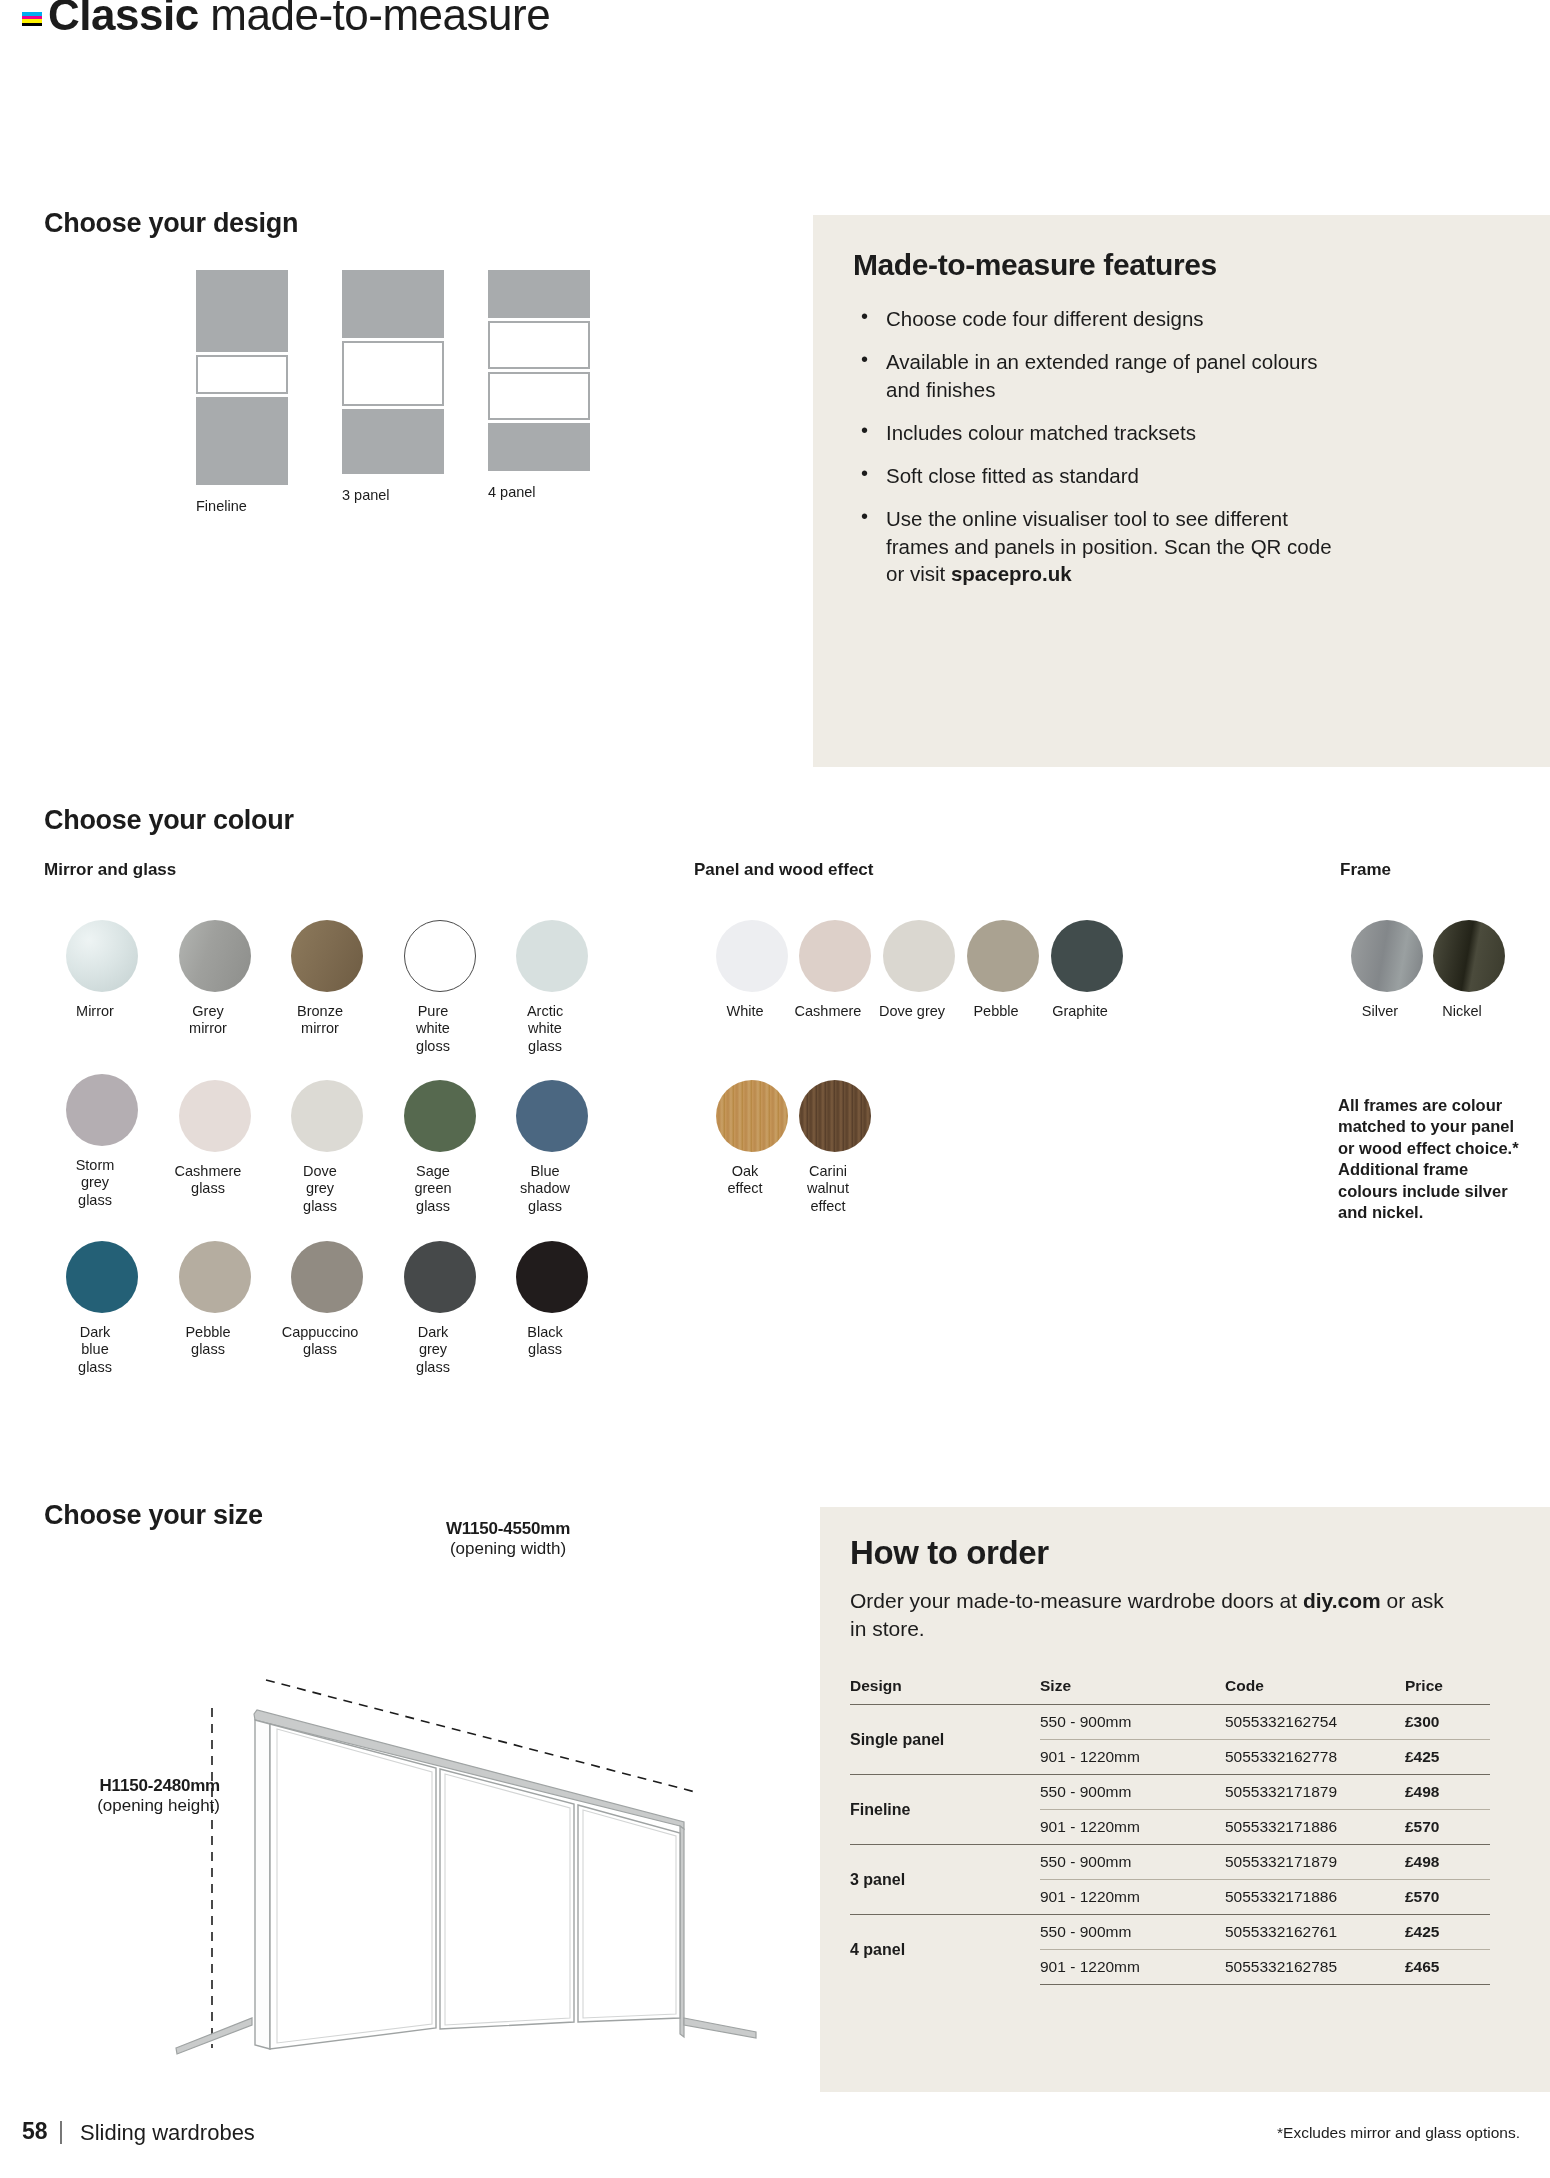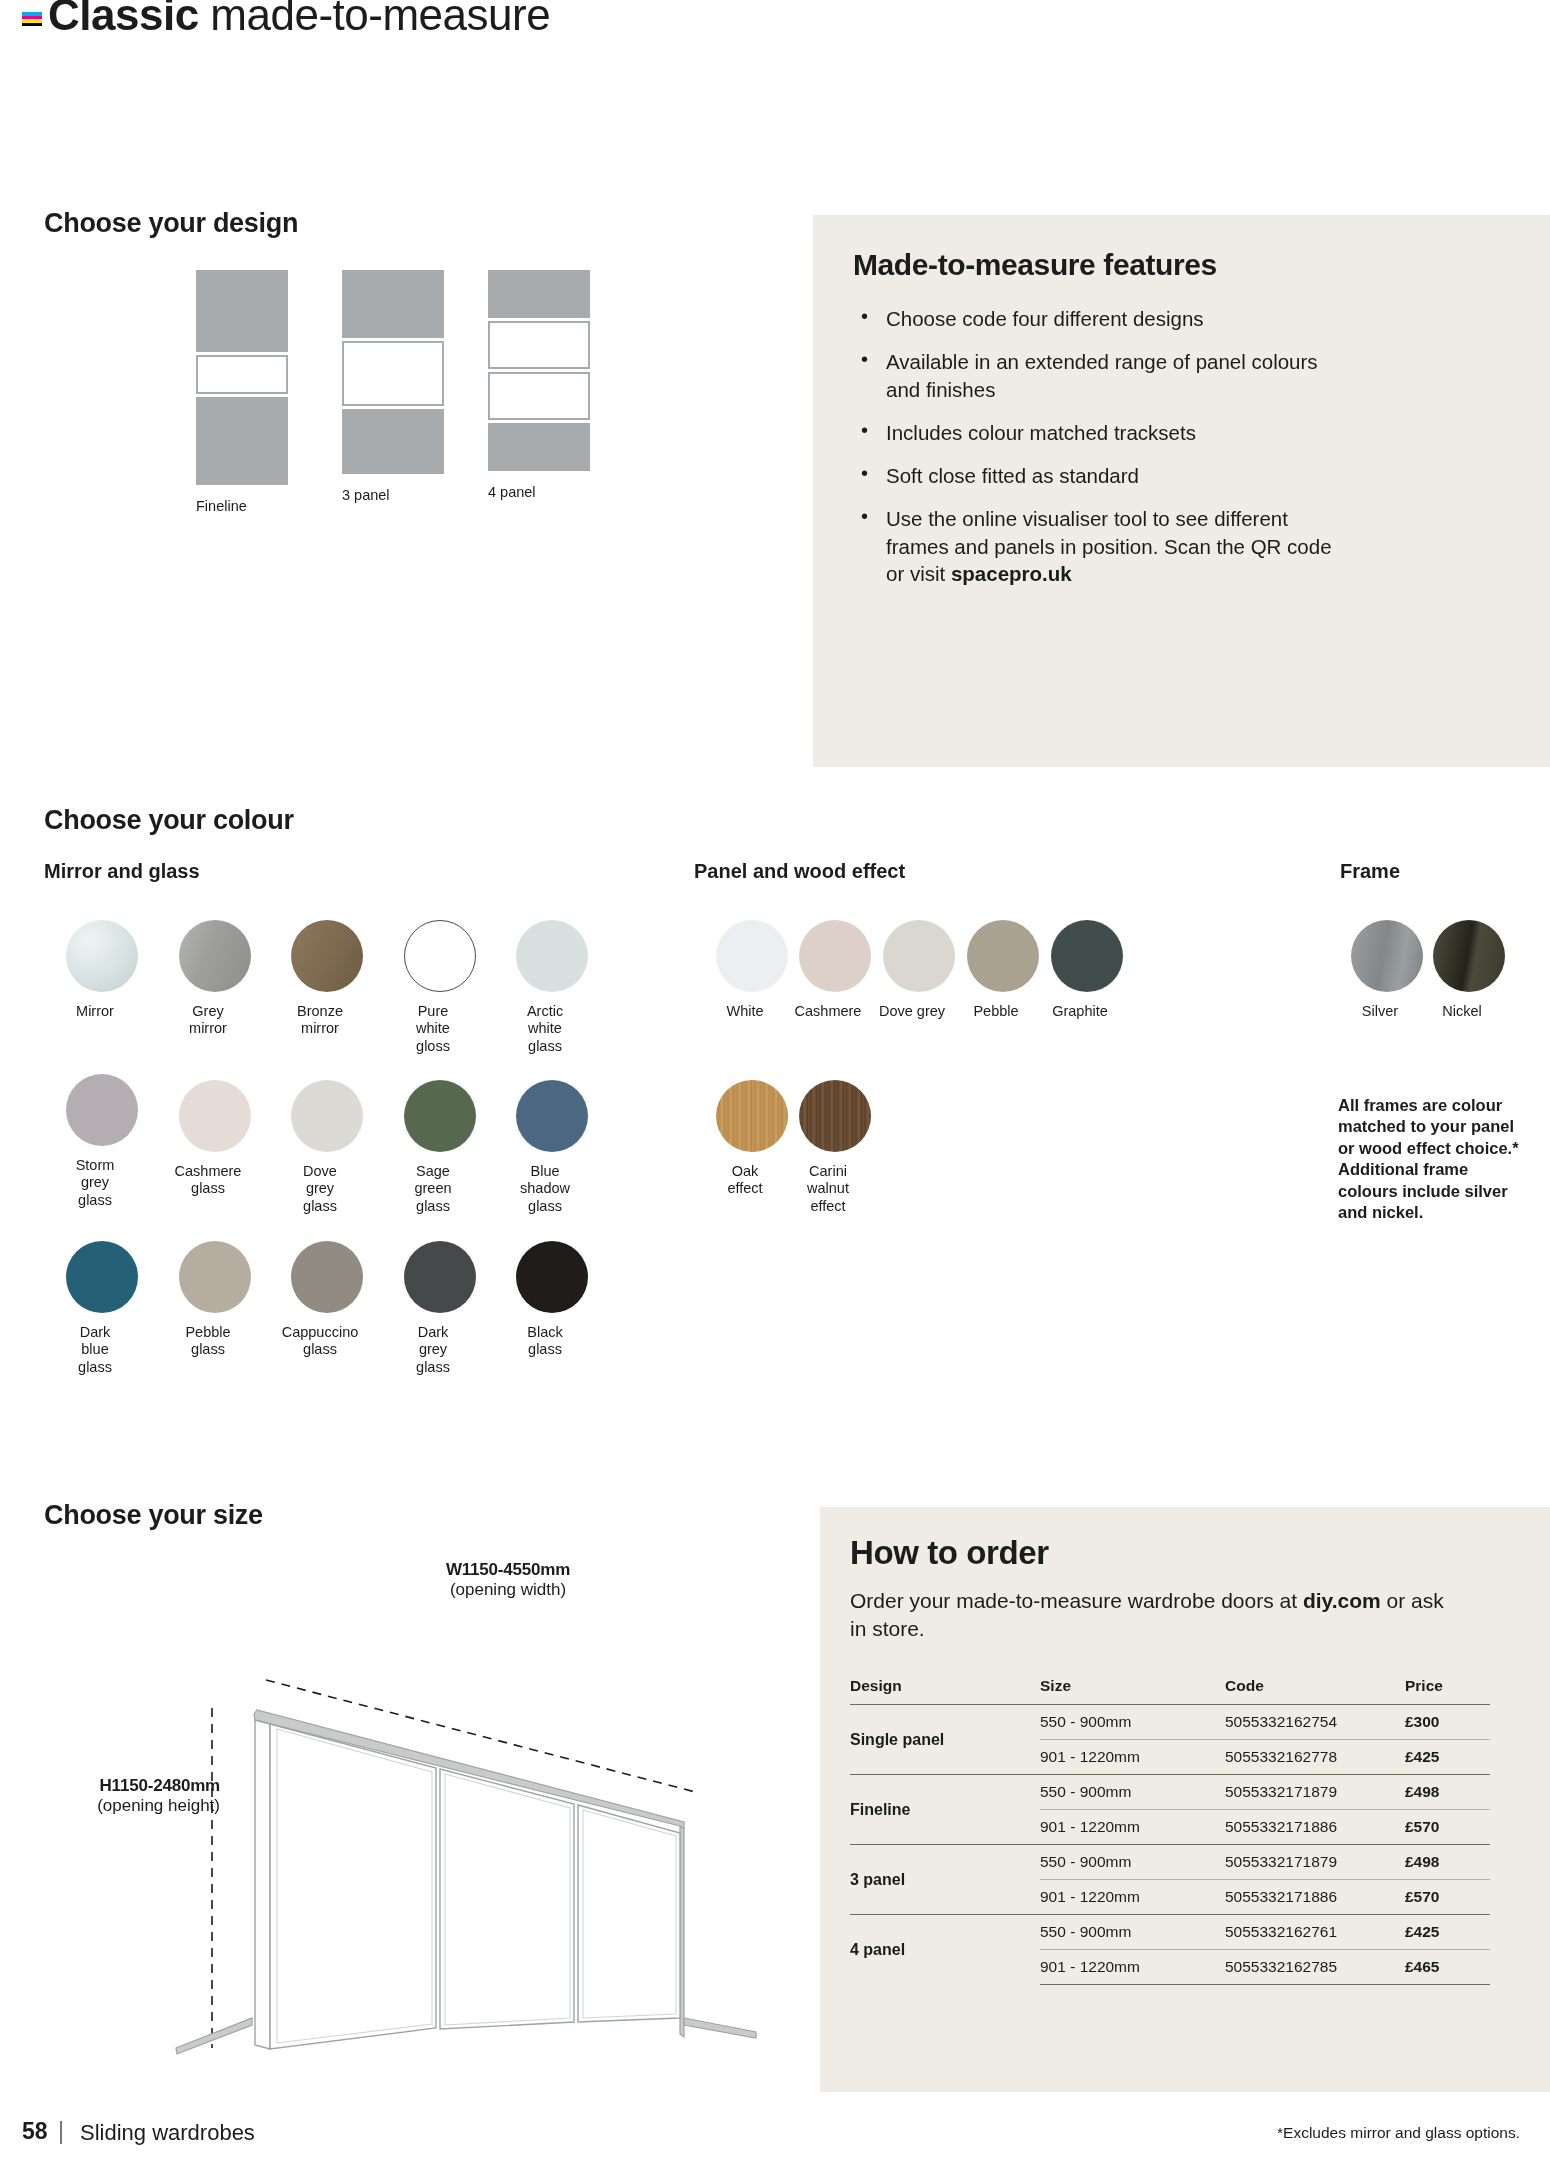--- a/index.html
+++ b/index.html
@@ -52,34 +52,34 @@
                    margin:0; padding:0; list-style:none; }
   #features-list li { position:relative; padding-left:33px; margin-bottom:16px;
                       font-size:20.5px; line-height:1.33; color:#1c1c1c; }
   #features-list li::before { content:"•"; position:absolute; left:8px; top:-2px;
                               font-size:20px; }
   #features-list li b { font-weight:bold; }
 
   
   #colour-section { position:absolute; left:44px; top:805px; width:1500px; }
   #colour-section > .sec-h { position:absolute; left:0; top:0; }
-  .swatch-group-title { position:absolute; font-size:20px; font-weight:bold; }
+  .swatch-group-title { position:absolute; font-size:17px; font-weight:bold; }
   .swatch { position:absolute; text-align:center; }
   .disc { width:72px; height:72px; border-radius:50%; margin:0 auto; }
   .disc.outline { background:#ffffff; border:1px solid #4a4a4a; }
   .sw-label { margin-top:11px; font-size:14.5px; line-height:1.2; width:100px;
               margin-left:-14px; color:#1c1c1c; }
   #frame-note { position:absolute; left:1338px; top:1095px; width:185px;
                 font-size:16.5px; font-weight:bold; line-height:1.3; }
 
   
   #size-section { position:absolute; left:44px; top:1500px; width:760px; height:600px; }
   #size-section > .sec-h { position:absolute; left:0; top:0; }
   #size-svg { position:absolute; left:0; top:48px; }
-  #dim-w { position:absolute; left:378px; top:1560px; width:260px; text-align:center; }
+  #dim-w { position:absolute; left:378px; top:1519px; width:260px; text-align:center; }
   #dim-h { position:absolute; left:30px;  top:1776px; width:190px; text-align:right; }
   .dim-main { font-size:17px; font-weight:bold; letter-spacing:-0.2px; }
   .dim-sub  { font-size:17px; font-weight:400; }
 
   
   #order-box { position:absolute; left:820px; top:1507px; width:730px; height:585px;
                background:#efece5; }
   #order-box h2 { margin:0; position:absolute; left:30px; top:27px;
                   font-size:33px; font-weight:bold; letter-spacing:-0.4px; }
   #order-intro { position:absolute; left:30px; top:80px; width:600px;

